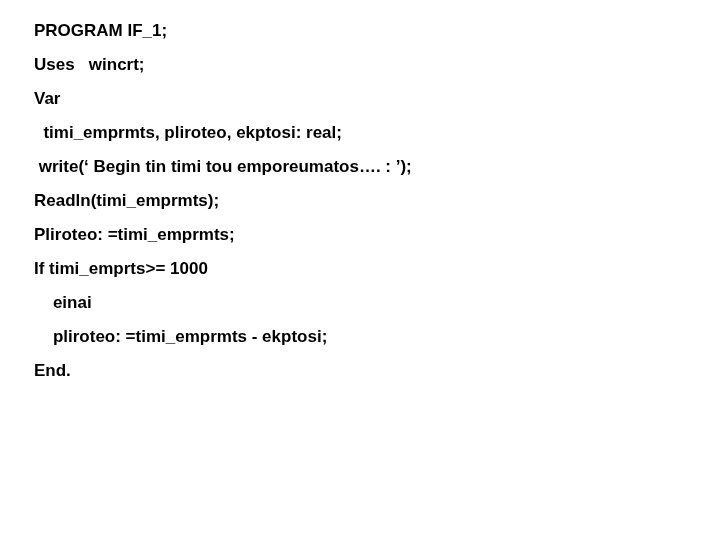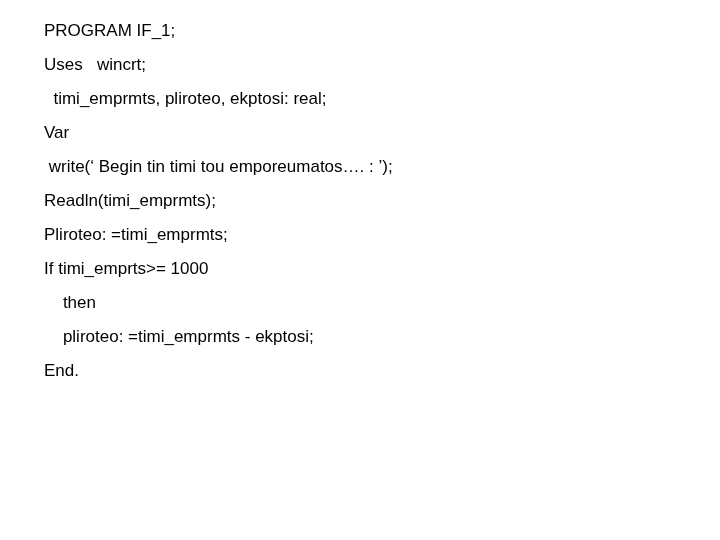--- a/index.html
+++ b/index.html
@@ -4,39 +4,39 @@
 <style>
   html, body {
     margin: 0;
     padding: 0;
     width: 720px;
     height: 540px;
     background: #fff;
     font-family: Arial, Helvetica, sans-serif;
   }
   .page {
-    padding: 22px 0 0 44px;
+    padding: 22px 0 0 34px;
     color: #000;
     font-size: 17px;
-    font-weight: normal;
+    font-weight: bold;
     line-height: 1;
   }
   .line {
     margin-bottom: 17px;
     white-space: pre;
   }
 </style>
 </head>
 <body>
 
 <div class="page">
   <div class="line">PROGRAM IF_1;</div>
   <div class="line">Uses   wincrt;</div>
+  <div class="line">Var</div>
   <div class="line">  timi_emprmts, pliroteo, ekptosi: real;</div>
-  <div class="line">Var</div>
   <div class="line"> write(‘ Begin tin timi tou emporeumatos…. : ’);</div>
   <div class="line">Readln(timi_emprmts);</div>
   <div class="line">Pliroteo: =timi_emprmts;</div>
   <div class="line">If timi_emprts&gt;= 1000</div>
-  <div class="line">    then</div>
+  <div class="line">    einai</div>
   <div class="line">    pliroteo: =timi_emprmts - ekptosi;</div>
   <div class="line">End.</div>
 </div>
 
 </body></html>

